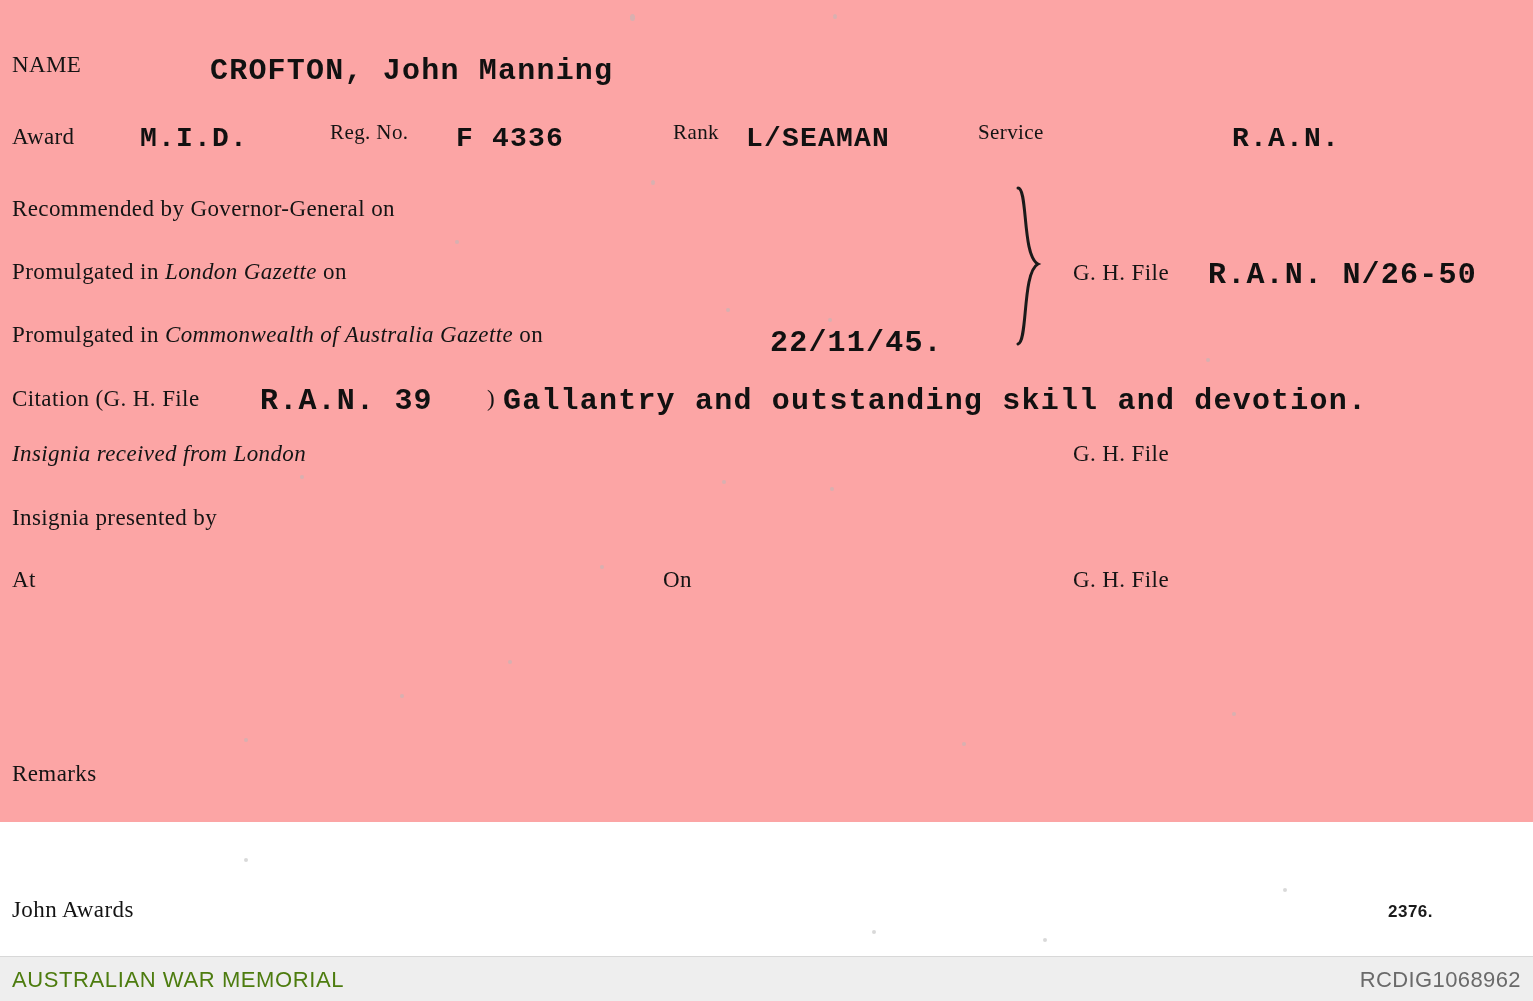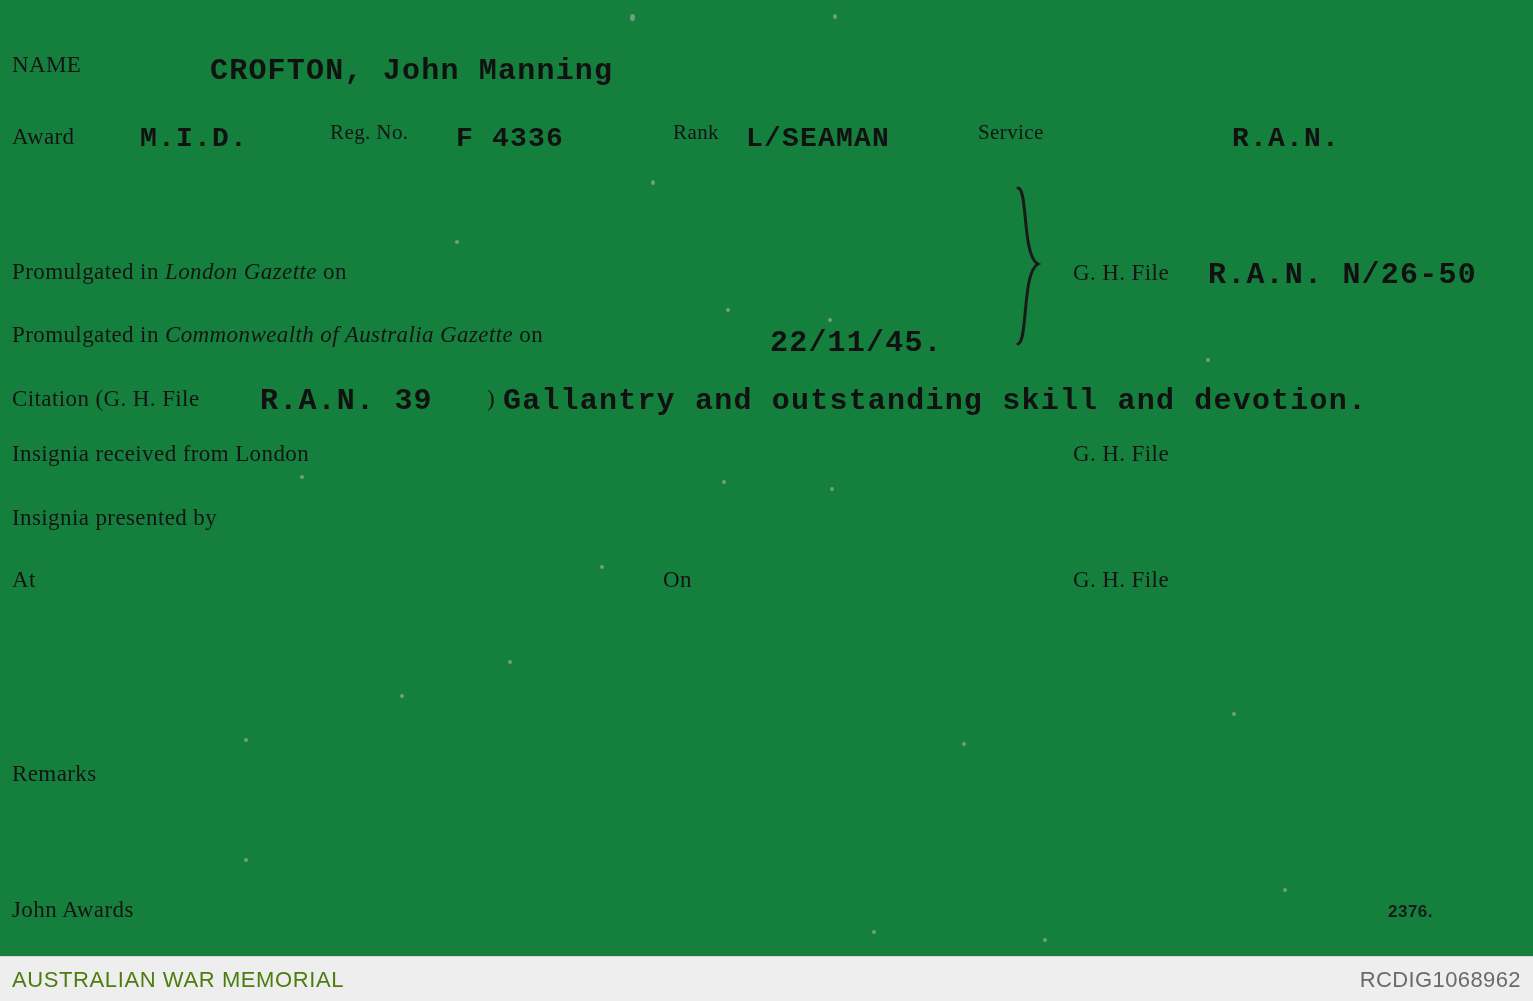--- a/index.html
+++ b/index.html
@@ -13,22 +13,22 @@
     position: relative;
     overflow: hidden;
     font-family: "Liberation Serif", serif;
     color: #0d0d0d;
   }
 
   .sheet {
     position: absolute;
     left: 0; top: 0;
     width: 1533px;
-    height: 1001px;
-    background: #15803d;
+    height: 822px;
+    background: #fca5a5;
   }
 
   
   .lbl {
     position: absolute;
     font-family: "Liberation Serif", serif;
     font-size: 23px;
     letter-spacing: 0.4px;
     white-space: nowrap;
     color: #141414;
@@ -138,20 +138,21 @@
 
   <div class="lbl small" style="left:330px;top:120px;">Reg. No.</div>
   <div class="typed" style="left:456px;top:123px;">F 4336</div>
 
   <div class="lbl small" style="left:673px;top:120px;">Rank</div>
   <div class="typed" style="left:746px;top:123px;">L/SEAMAN</div>
 
   <div class="lbl small" style="left:978px;top:120px;">Service</div>
   <div class="typed" style="left:1232px;top:123px;">R.A.N.</div>
 
+  <div class="lbl" style="left:12px;top:196px;">Recommended by Governor-General on</div>
   <div class="typed sm" style="left:500px;top:196px;"></div>
 
   <div class="lbl" style="left:12px;top:259px;">
     <span>Promulgated in</span>
     <span class="ital">London Gazette</span>
     <span>on</span>
   </div>
   <div class="typed sm" style="left:500px;top:259px;"></div>
 
   <div class="lbl" style="left:12px;top:322px;">
@@ -168,21 +169,21 @@
   </div>
 
   <div class="lbl" style="left:1073px;top:260px;">G. H. File</div>
   <div class="typed lg" style="left:1208px;top:258px;">R.A.N. N/26-50</div>
 
   <div class="lbl" style="left:12px;top:386px;">Citation (G. H. File</div>
   <div class="typed lg" style="left:260px;top:384px;">R.A.N. 39</div>
   <div class="lbl" style="left:487px;top:386px;">)</div>
   <div class="typed lg" style="left:503px;top:384px;">Gallantry and outstanding skill and devotion.</div>
 
-  <div class="lbl" style="left:12px;top:441px;">Insignia received from London</div>
+  <div class="lbl" style="left:12px;top:441px;font-style:italic;">Insignia received from London</div>
   <div class="lbl" style="left:1073px;top:441px;">G. H. File</div>
   <div class="typed sm" style="left:1210px;top:441px;"></div>
 
   <div class="lbl" style="left:12px;top:505px;">Insignia presented by</div>
 
   <div class="lbl" style="left:12px;top:567px;">At</div>
   <div class="typed sm" style="left:60px;top:567px;"></div>
   <div class="lbl" style="left:663px;top:567px;">On</div>
   <div class="typed sm" style="left:720px;top:567px;"></div>
   <div class="lbl" style="left:1073px;top:567px;">G. H. File</div>

